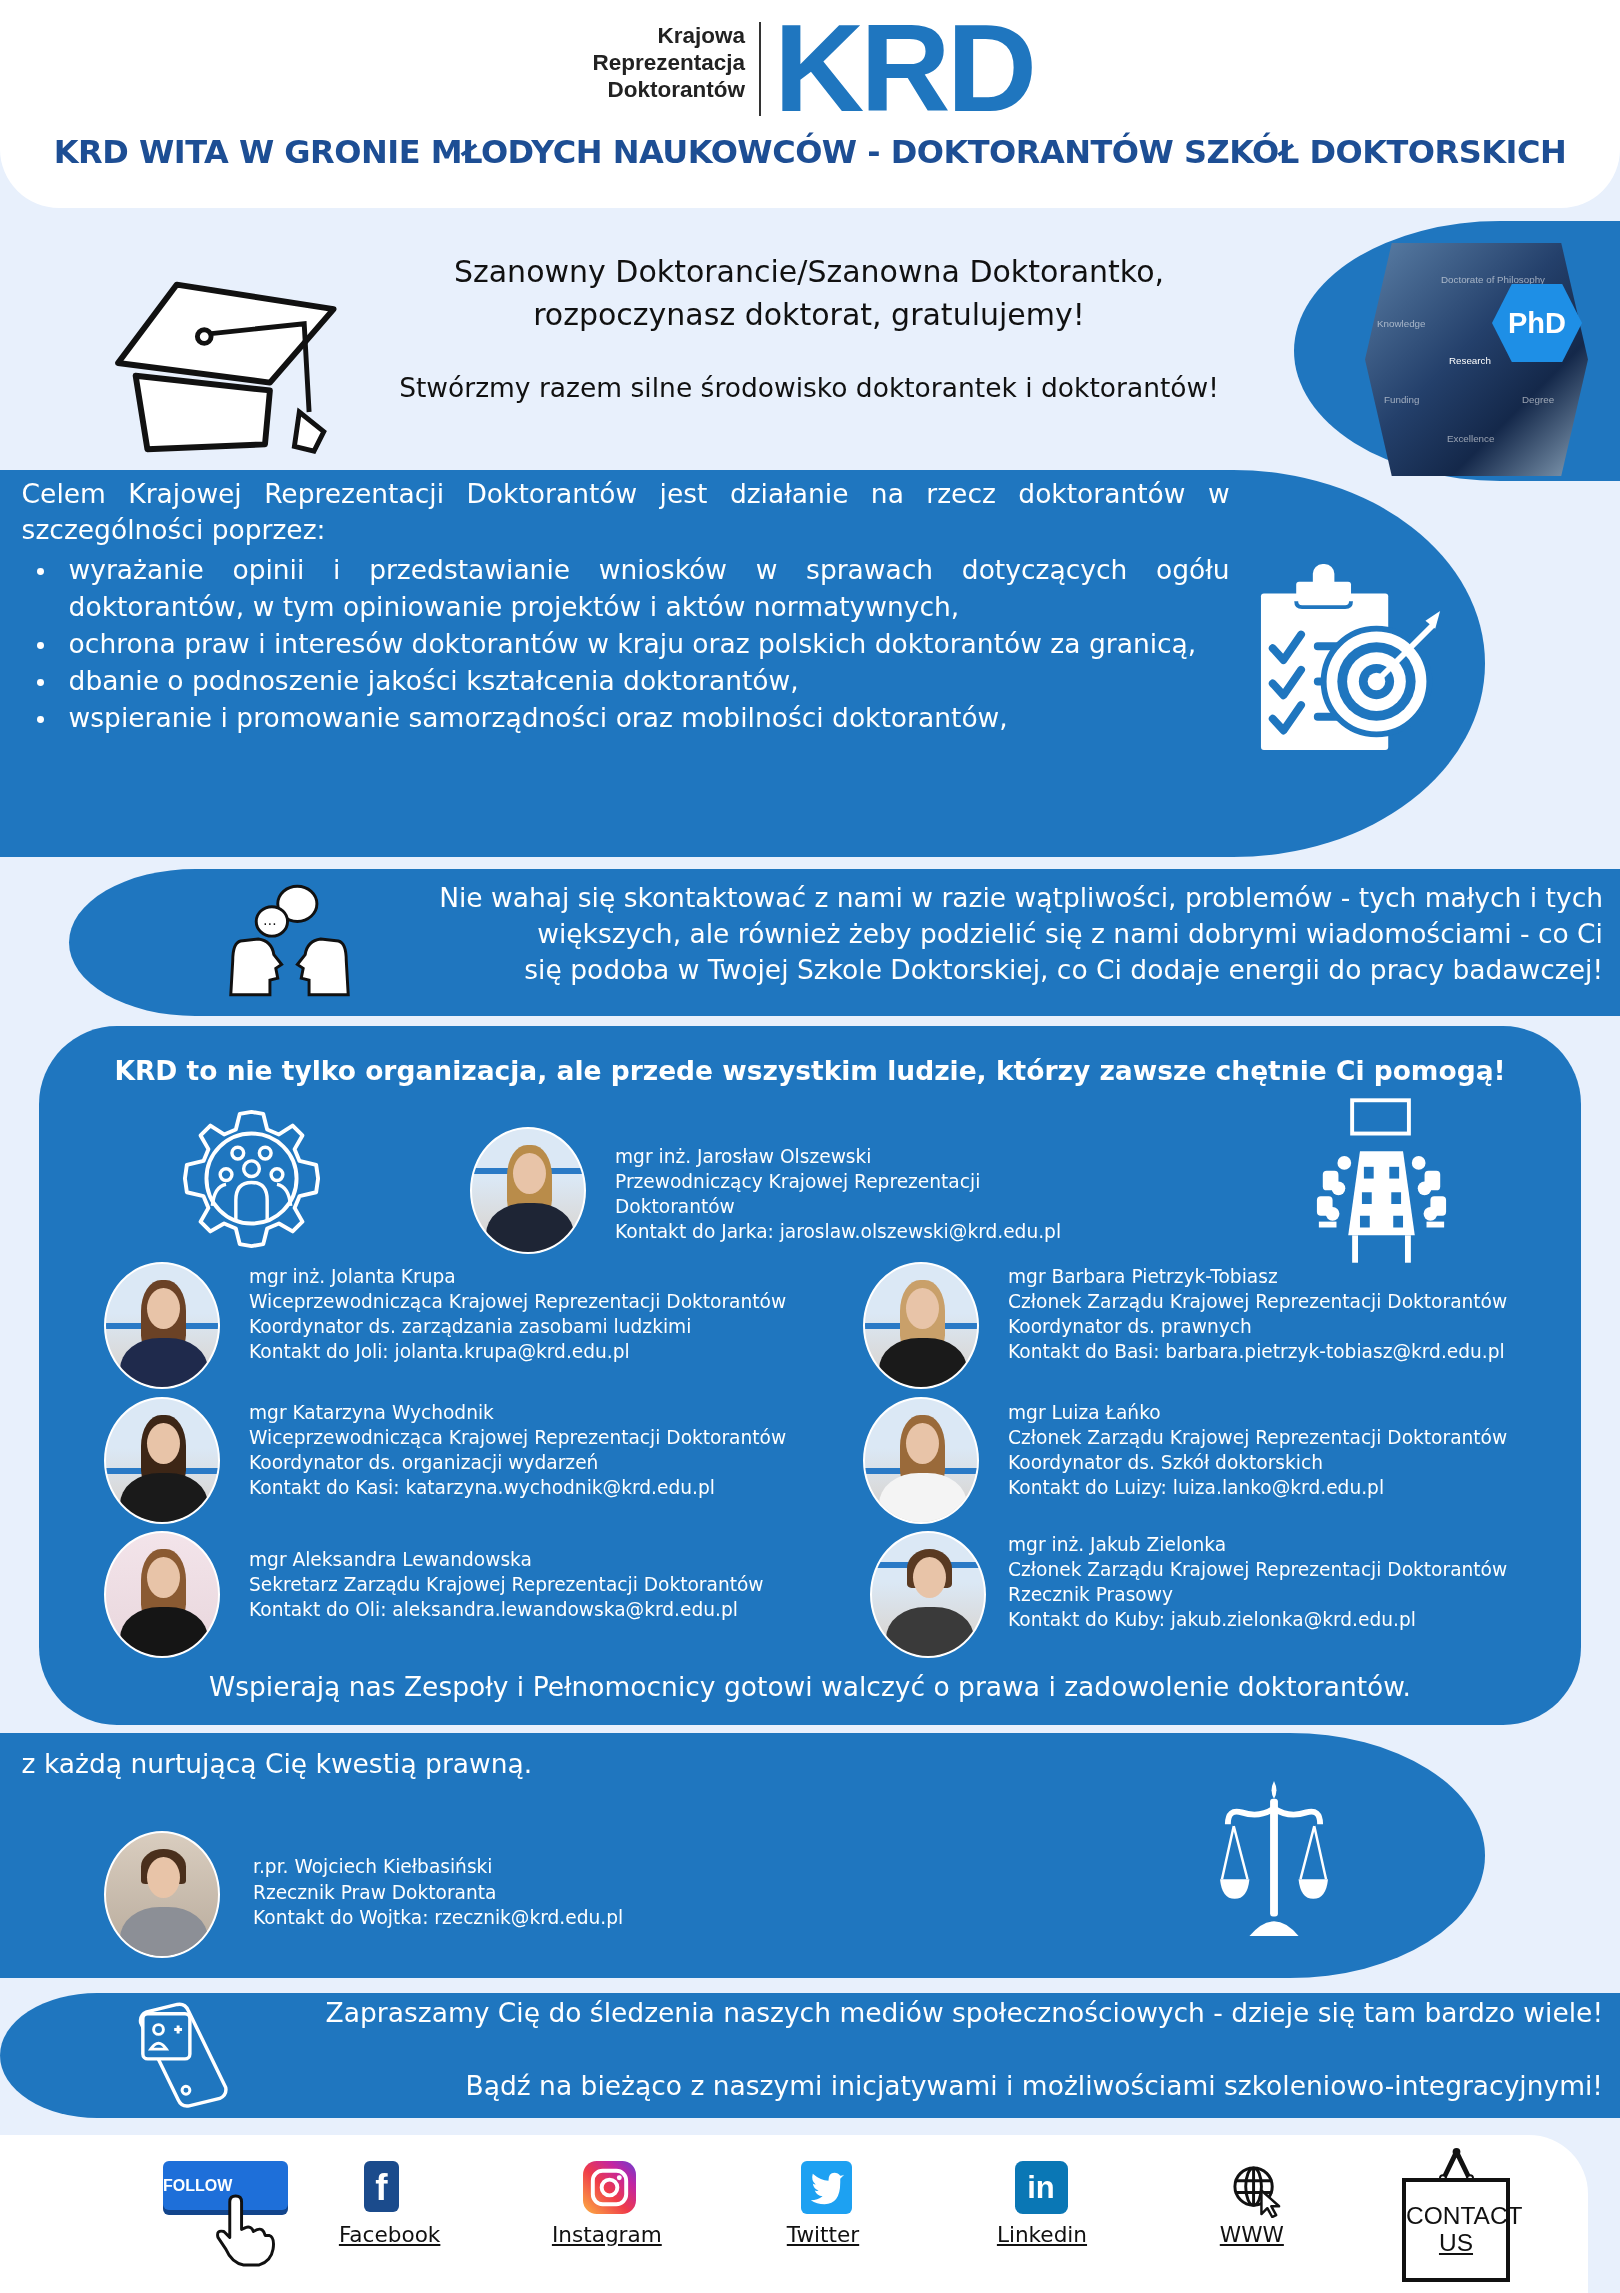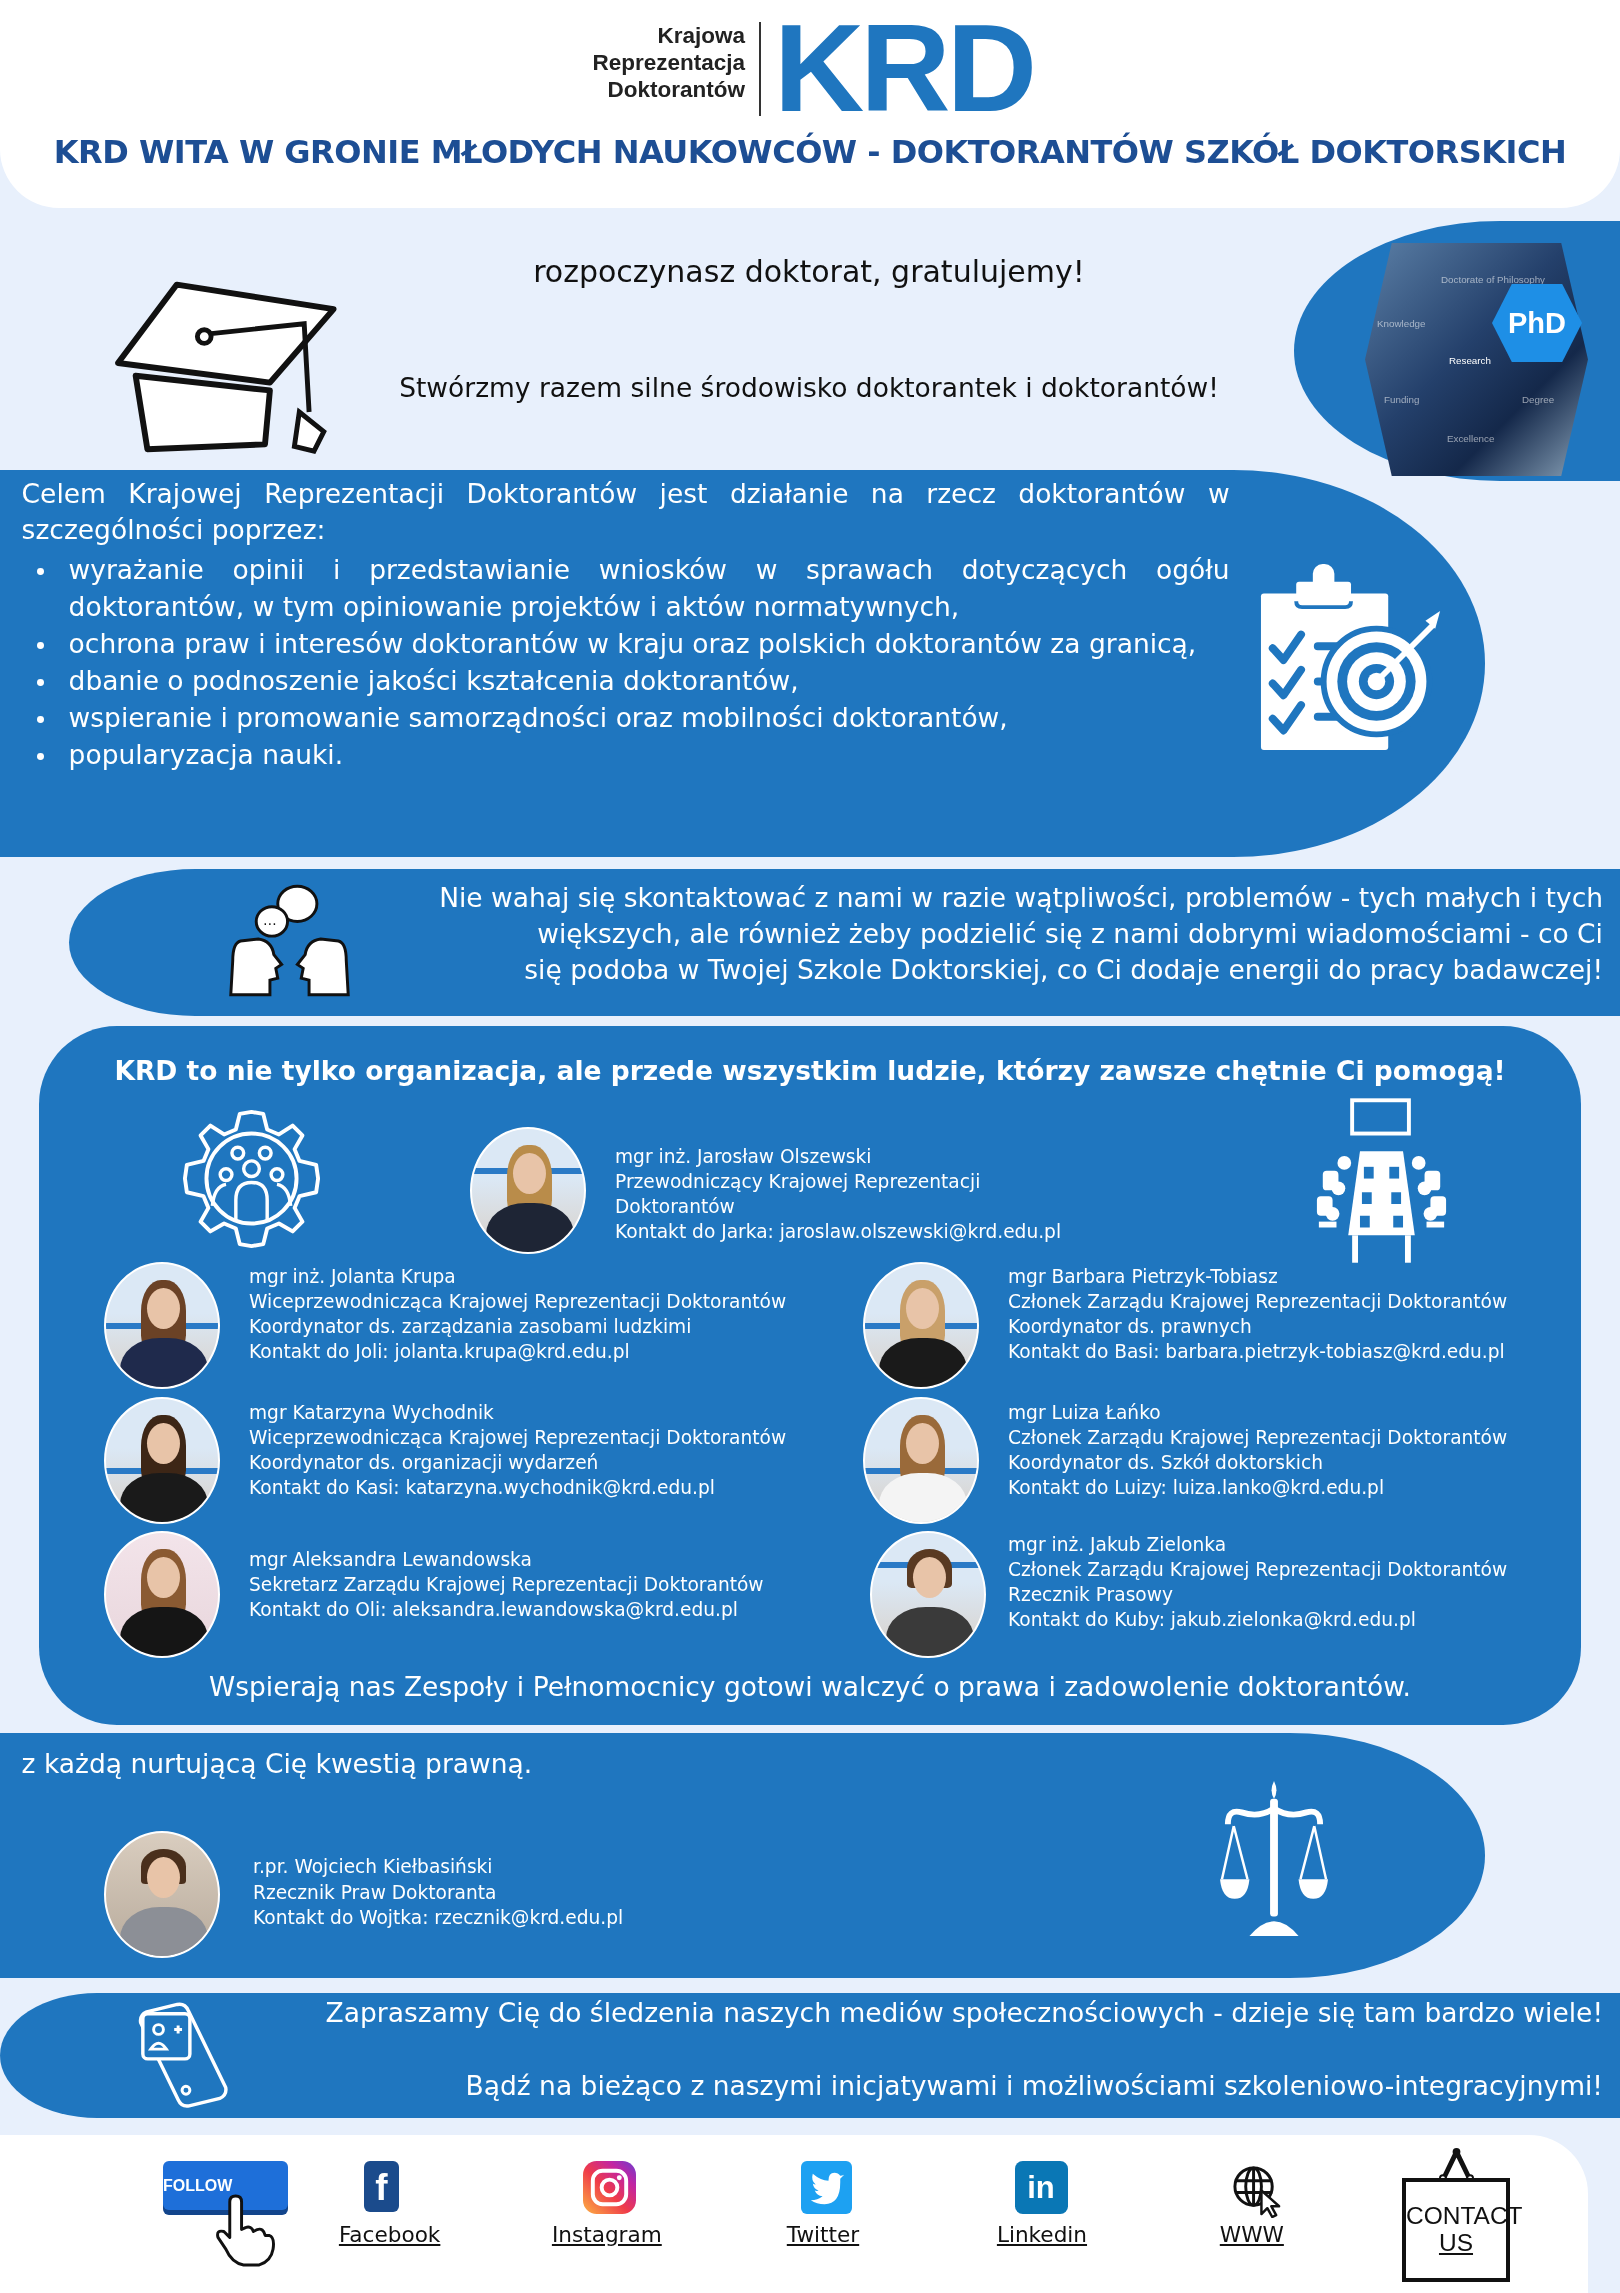--- a/index.html
+++ b/index.html
@@ -180,20 +180,21 @@
 <div class="abs" style="left:59px;top:265px;width:314px;height:196px;">
   <svg width="314" height="196" viewBox="0 0 320 200">
     <polygon points="60,100 120,20 280,45 215,120" fill="#fff" stroke="#111" stroke-width="6" stroke-linejoin="round"></polygon>
     <polygon points="78,105 215,120 210,175 90,180" fill="#fff" stroke="#111" stroke-width="6" stroke-linejoin="round" transform="translate(0,8)"></polygon>
     <circle cx="148" cy="73" r="7" fill="#fff" stroke="#111" stroke-width="5"></circle>
     <path d="M155 70 L250 60 L255 150" fill="none" stroke="#111" stroke-width="5"></path>
     <polygon points="245,150 270,170 260,190 240,185" fill="#fff" stroke="#111" stroke-width="5"></polygon>
   </svg>
 </div>
 <div class="welcome-1">
+  <div>Szanowny Doktorancie/Szanowna Doktorantko,</div>
   <div>rozpoczynasz doktorat, gratulujemy!</div>
 </div>
 <div class="welcome-2">Stwórzmy razem silne środowisko doktorantek i doktorantów!</div>
 
 <div class="phd-blob"></div>
 <div class="phd-hex"></div>
 <span class="phd-word" style="left:1441px;top:274px;">Doctorate of Philosophy</span>
 <span class="phd-word" style="left:1377px;top:318px;">Knowledge</span>
 <span class="phd-word" style="left:1449px;top:355px;color:#fff;">Research</span>
 <span class="phd-word" style="left:1384px;top:394px;">Funding</span>
@@ -201,21 +202,20 @@
 <span class="phd-word" style="left:1447px;top:433px;">Excellence</span>
 <div class="phd-badge">PhD</div>
 
 <div class="goals-block"></div>
 <p class="goals-intro">Celem Krajowej Reprezentacji Doktorantów jest działanie na rzecz doktorantów w szczególności poprzez:</p>
 <ul class="goals-list">
   <li>wyrażanie opinii i przedstawianie wniosków w sprawach dotyczących ogółu doktorantów, w tym opiniowanie projektów i aktów normatywnych,</li>
   <li>ochrona praw i interesów doktorantów w kraju oraz polskich doktorantów za granicą,</li>
   <li>dbanie o podnoszenie jakości kształcenia doktorantów,</li>
   <li>wspieranie i promowanie samorządności oraz mobilności doktorantów,</li>
-  <li>popularyzacja nauki.</li>
 </ul>
 <div class="abs" style="left:1259px;top:564px;width:186px;height:191px;">
   <svg width="186" height="191" viewBox="0 0 190 195">
     <rect x="2" y="30" width="130" height="160" rx="3" fill="#fff"></rect>
     <rect x="38" y="18" width="56" height="22" rx="3" fill="#fff"></rect>
     <rect x="55" y="0" width="22" height="30" rx="10" fill="#fff"></rect>
     <path d="M38 38 Q38 44 44 44 L88 44 Q94 44 94 38" fill="none" stroke="#1f76bf" stroke-width="4"></path>
     <path d="M14 86 L25 98 L43 72 M14 122 L25 134 L43 108 M14 158 L25 170 L43 144" fill="none" stroke="#1f76bf" stroke-width="8" stroke-linecap="round" stroke-linejoin="round"></path>
     <path d="M60 84 L80 84 M60 120 L75 120 M60 156 L80 156" stroke="#1f76bf" stroke-width="8" stroke-linecap="round"></path>
     <circle cx="120" cy="120" r="54" fill="#fff" stroke="#1f76bf" stroke-width="6"></circle>

